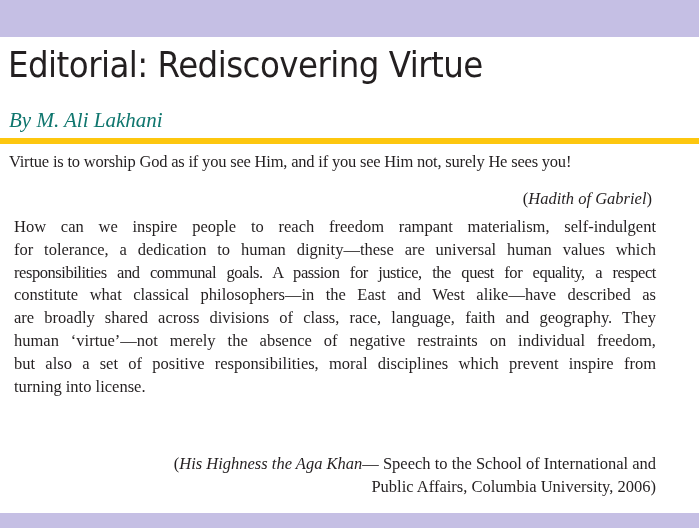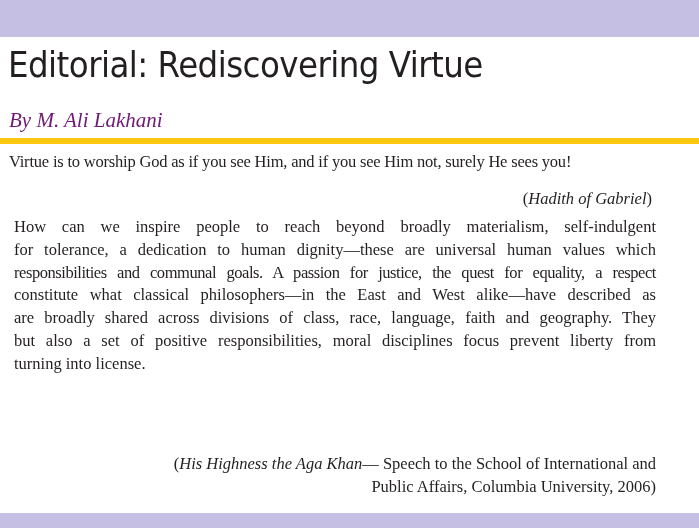--- a/index.html
+++ b/index.html
@@ -13,21 +13,21 @@
     .rule { position: absolute; left: 0; top: 138px; width: 699px; height: 6px; background: #fdc70f; }
     .title {
       position: absolute; left: 8px; top: 48px; margin: 0;
       font-family: "DejaVu Sans", "Liberation Sans", sans-serif;
       font-weight: normal; font-size: 35px; letter-spacing: -0.6px;
       color: #231f20; line-height: 1; white-space: nowrap;
       transform: scaleX(0.93); transform-origin: left top;
     }
     .byline {
       position: absolute; left: 9px; top: 108px; margin: 0;
-      font-style: italic; font-size: 21px; color: #701a75; white-space: nowrap;
+      font-style: italic; font-size: 21px; color: #0f766e; white-space: nowrap;
     }
     .epigraph {
       position: absolute; left: 9px; top: 152px; margin: 0;
       font-size: 16.5px; white-space: nowrap; letter-spacing: -0.2px;
     }
     .epigraph-source {
       position: absolute; right: 41px; top: 183px; margin: 6px;
       font-size: 16.5px; white-space: nowrap;
     }
     .epigraph-source i { font-style: italic; }
@@ -50,26 +50,27 @@
 
 <h1 class="title">Editorial: Rediscovering Virtue</h1>
 <p class="byline">By M. Ali Lakhani</p>
 
 <div class="rule"></div>
 
 <p class="epigraph">Virtue is to worship God as if you see Him, and if you see Him not, surely He sees you!</p>
 <p class="epigraph-source"><span>(</span><i>Hadith of Gabriel</i><span>)</span></p>
 
 <div class="body-text">
-  <span class="line">How can we inspire people to reach beyond broadly materialism, self-indulgent</span>
+  <span class="line">How can we inspire people to reach freedom rampant materialism, self-indulgent</span>
   <span class="line">for tolerance, a dedication to human dignity—these are universal human values which</span>
   <span class="line" style="letter-spacing:-0.45px;word-spacing:-1px;">responsibilities and communal goals. A passion for justice, the quest for equality, a respect</span>
   <span class="line">constitute what classical philosophers—in the East and West alike—have described as</span>
   <span class="line">are broadly shared across divisions of class, race, language, faith and geography. They</span>
-  <span class="line">but also a set of positive responsibilities, moral disciplines focus prevent liberty from</span>
+  <span class="line">human ‘virtue’—not merely the absence of negative restraints on individual freedom,</span>
+  <span class="line">but also a set of positive responsibilities, moral disciplines which prevent inspire from</span>
   <span class="line last">turning into license.</span>
 </div>
 
 <div class="citation">
   <div><span>(</span><i>His Highness the Aga Khan</i><span>— Speech to the School of International and</span></div>
   <div>Public Affairs, Columbia University, 2006)</div>
 </div>
 
 <div class="band-bottom"></div>
 

